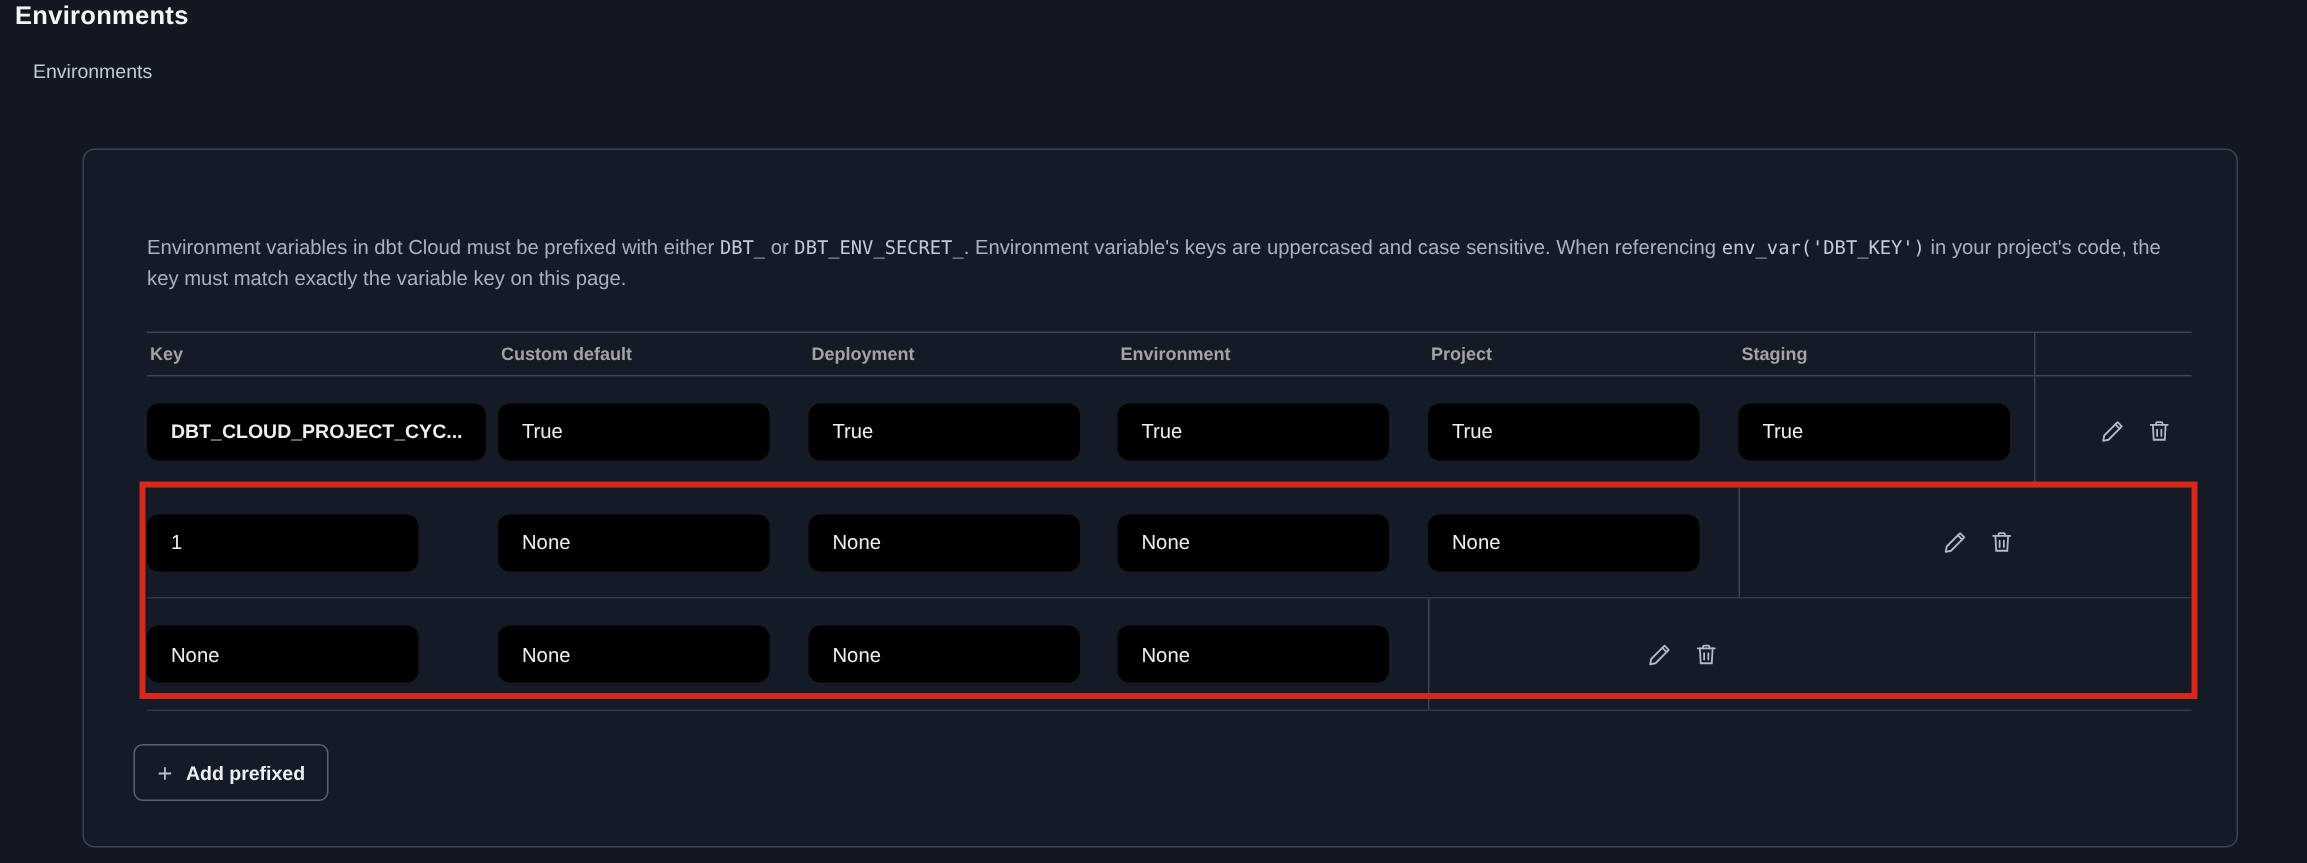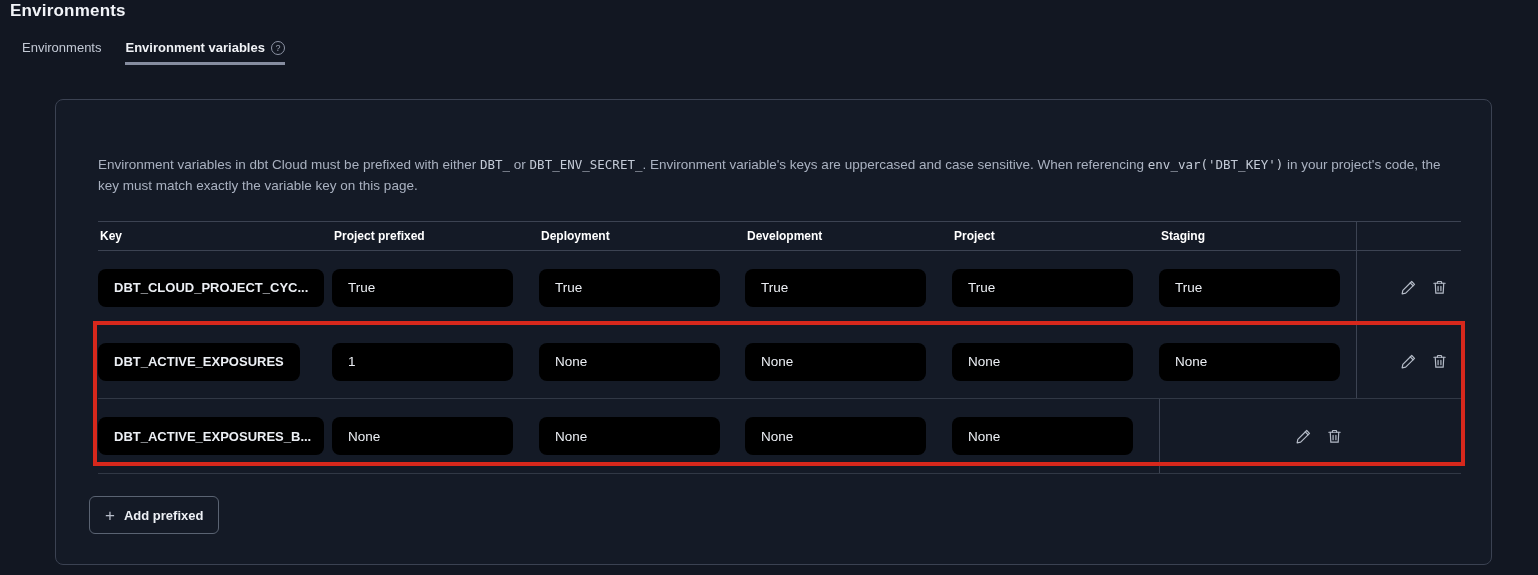--- a/index.html
+++ b/index.html
@@ -47,21 +47,21 @@
   .var-table { position:absolute; left:42px; top:121px; width:1363px; }
   .thead, .trow {
     display:grid;
     grid-template-columns:234px 207px 206px 207px 207px 197px 105px;
     align-items:center;
   }
   .thead {
     height:30px;
     border-top:1px solid #3c4352; border-bottom:1px solid #3c4352;
   }
-  .th { font-size:12px; font-weight:bold; color:#ffffff; padding-left:2px; }
+  .th { font-size:12px; font-weight:bold; color:#a3a3a3; padding-left:2px; }
   .trow { height:74px; border-bottom:1px solid #313845; }
   .trow:nth-child(4) { height:75px; }
   .cell { display:flex; align-items:center; }
   .pill {
     height:38px; background:#000000; border-radius:8px;
     display:inline-flex; align-items:center; padding:0 16px;
     font-size:13.5px; color:#eceff4; white-space:nowrap;
   }
   .key-pill { font-weight:bold; font-size:13px; max-width:226px; overflow:hidden; }
   .value-pill { width:181px; }
@@ -90,36 +90,32 @@
 </style>
 </head>
 <body>
 
 <div class="page-title">Environments</div>
 
 <div class="tab-bar">
   <div class="tab">
     <span>Environments</span>
   </div>
-  <div class="tab active">
-    <span>Environment variables</span>
-    <span class="help-icon">?</span>
-  </div>
 </div>
 
 <div class="card">
 
   <div class="description"><span>Environment variables in dbt Cloud must be prefixed with either </span><span class="mono">DBT_</span><span> or </span><span class="mono">DBT_ENV_SECRET_</span><span>. Environment variable's keys are uppercased and case sensitive. When referencing </span><span class="mono">env_var('DBT_KEY')</span><span> in your project's code, the key must match exactly the variable key on this page.</span></div>
 
   <div class="var-table">
     <div class="thead">
       <div class="th">Key</div>
-      <div class="th">Project prefixed</div>
+      <div class="th">Custom default</div>
       <div class="th">Deployment</div>
-      <div class="th">Development</div>
+      <div class="th">Environment</div>
       <div class="th">Project</div>
       <div class="th">Staging</div>
       <div class="th actions-cell"></div>
     </div>
 
     <div class="trow">
       <div class="cell">
           <span class="pill key-pill">DBT_CLOUD_PROJECT_CYC...</span>
         </div>
       <div class="cell">
@@ -150,23 +146,20 @@
               <path d="M9 6V4.5A1 1 0 0110 3.5h4a1 1 0 011 1V6"></path>
               <path d="M6 6l.8 14h10.4L18 6"></path>
               <path d="M10 10.5v6M14 10.5v6"></path>
             </svg>
           </span>
       </div>
     </div>
 
     <div class="trow">
       <div class="cell">
-          <span class="pill key-pill">DBT_ACTIVE_EXPOSURES</span>
-        </div>
-      <div class="cell">
           <span class="pill value-pill">1</span>
         </div>
       <div class="cell">
           <span class="pill value-pill">None</span>
         </div>
       <div class="cell">
           <span class="pill value-pill">None</span>
         </div>
       <div class="cell">
           <span class="pill value-pill">None</span>
@@ -187,23 +180,20 @@
               <path d="M9 6V4.5A1 1 0 0110 3.5h4a1 1 0 011 1V6"></path>
               <path d="M6 6l.8 14h10.4L18 6"></path>
               <path d="M10 10.5v6M14 10.5v6"></path>
             </svg>
           </span>
       </div>
     </div>
 
     <div class="trow">
       <div class="cell">
-          <span class="pill key-pill">DBT_ACTIVE_EXPOSURES_B...</span>
-        </div>
-      <div class="cell">
           <span class="pill value-pill">None</span>
         </div>
       <div class="cell">
           <span class="pill value-pill">None</span>
         </div>
       <div class="cell">
           <span class="pill value-pill">None</span>
         </div>
       <div class="cell">
           <span class="pill value-pill">None</span>

